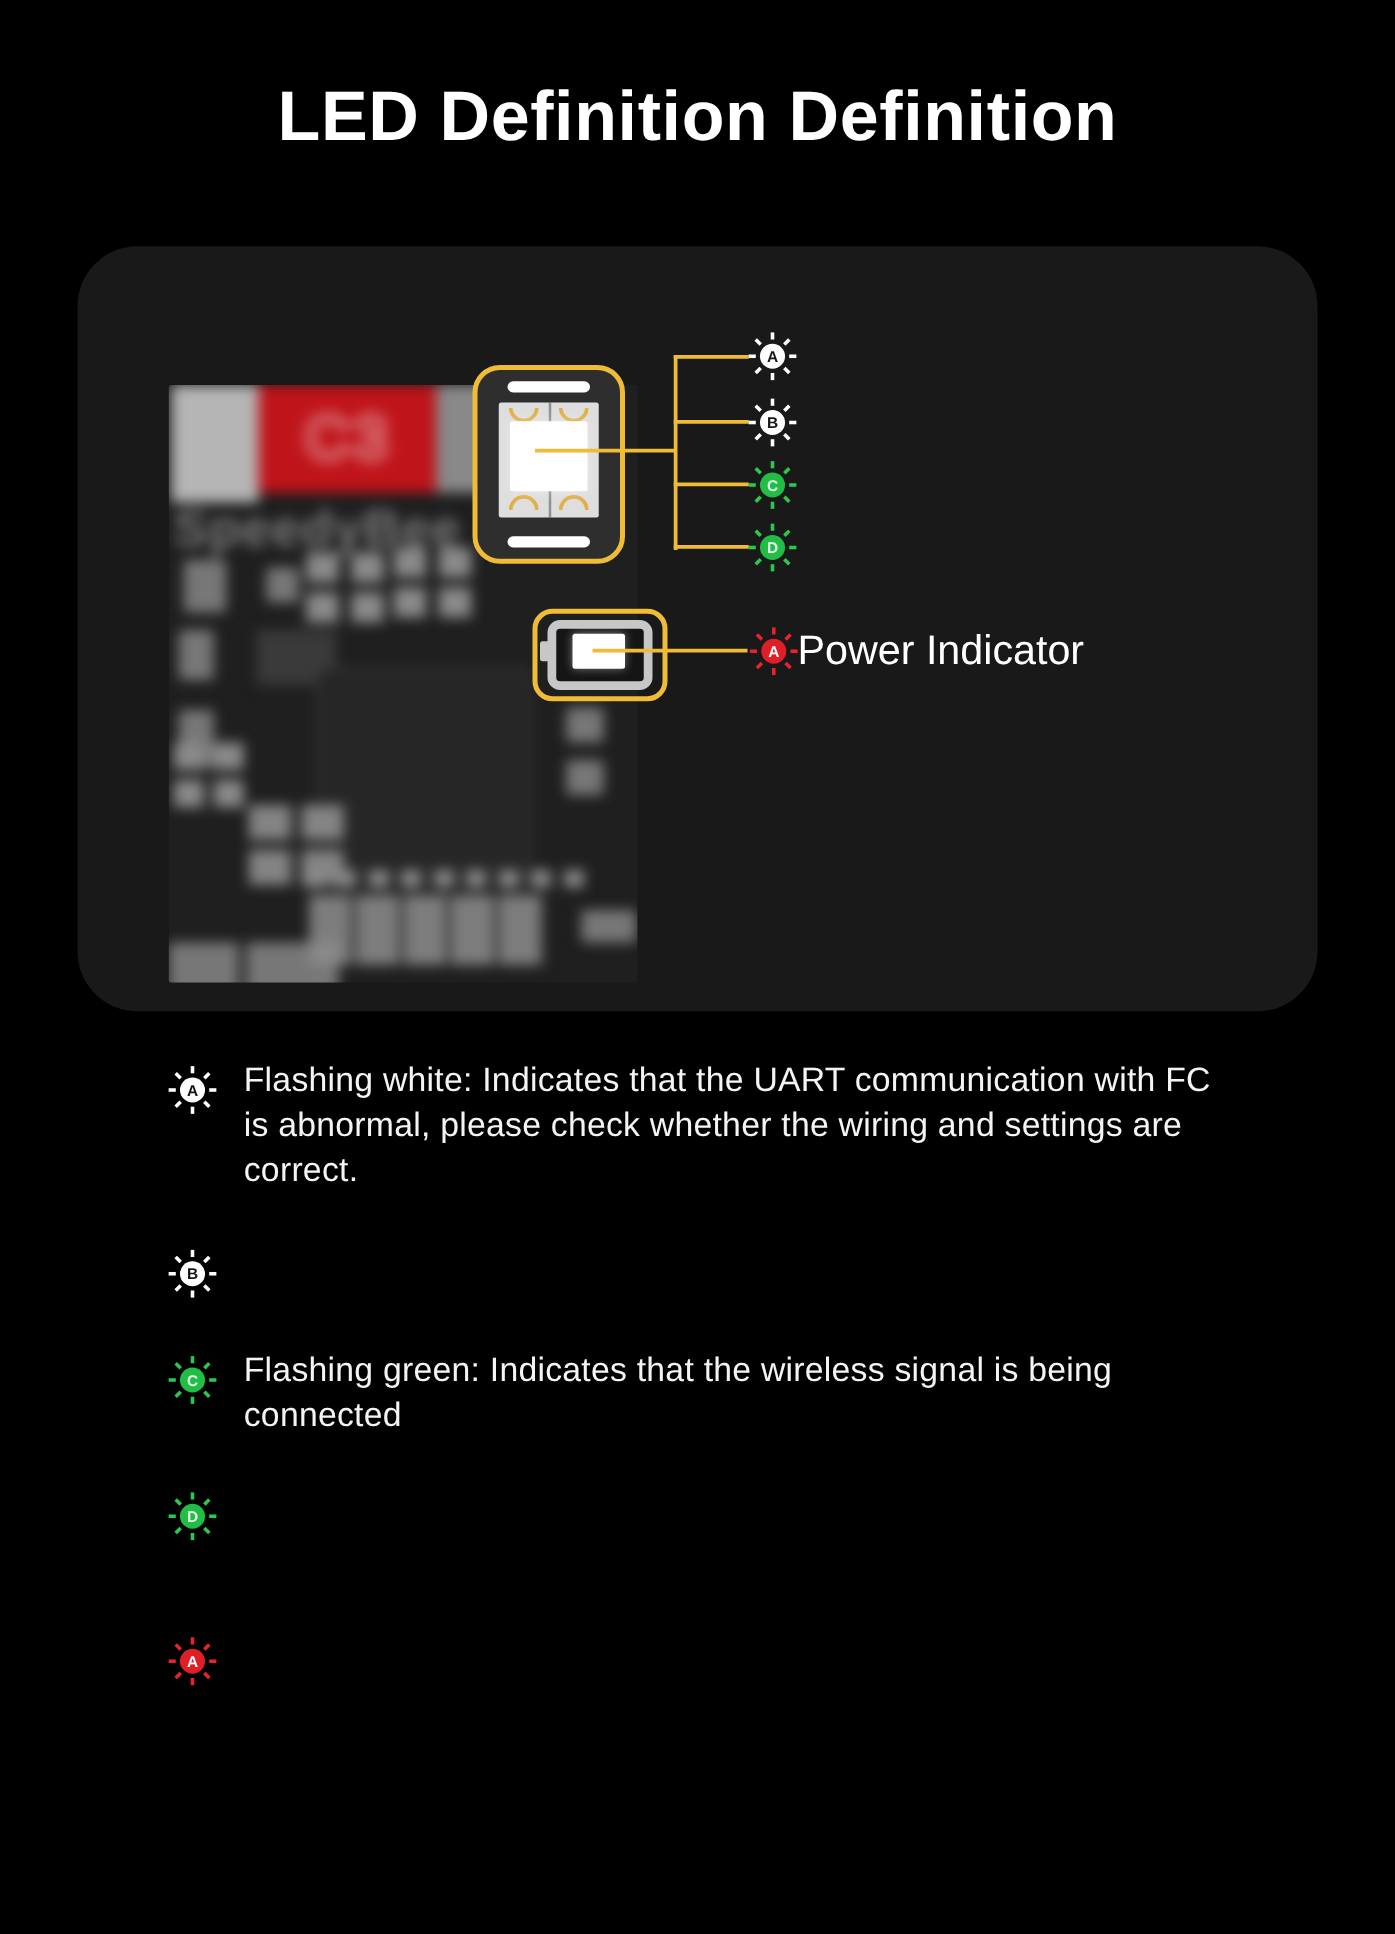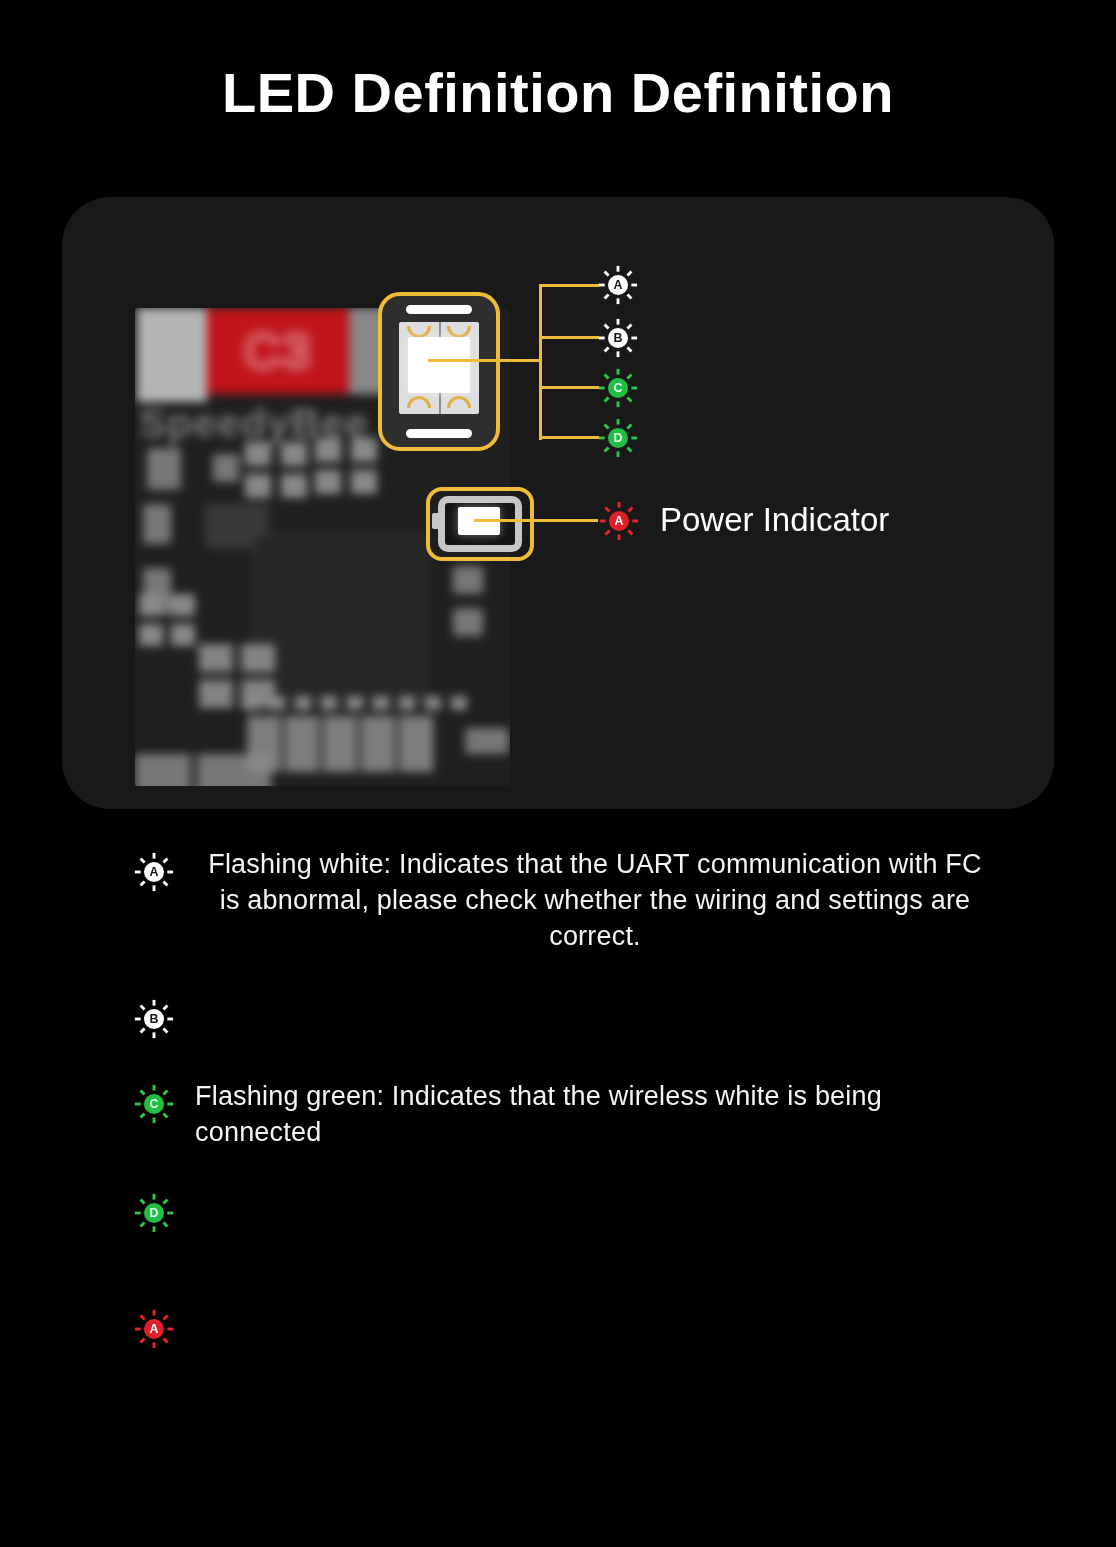--- a/index.html
+++ b/index.html
@@ -82,27 +82,27 @@
   .led-red use{stroke:#E8232B;}  .led-red .bulb{fill:#DF1F28;}    .led-red .letter{fill:#fff;}
   .diag-led{position:absolute;}
   .led-a{left:535px;top:67px;}
   .led-b{left:535px;top:120px;}
   .led-c{left:535px;top:170px;}
   .led-d{left:535px;top:220px;}
   .led-pwr{left:536px;top:303px;}
   
   .ind-label{position:absolute;font-size:33px;color:#fff;white-space:nowrap;}
   .status-label{left:602px;top:144px;}
-  .power-label{left:598px;top:304px;}
+  .power-label{left:576px;top:304px;}
   
   .legend{position:absolute;left:133px;top:846px;width:950px;}
   .legend-row{display:flex;gap:20px;align-items:flex-start;}
   .legend-row .led{margin-top:5px;}
   .legend-text{font-size:27px;line-height:36px;color:#f4f4f4;letter-spacing:.2px;}
-  .lr1{margin-bottom:39px;} .lr1 .legend-text{max-width:800px;text-align:center;}
+  .lr1{margin-bottom:39px;} .lr1 .legend-text{max-width:800px;}
   .lr2{margin-bottom:38px;} .lr2 .legend-text{max-width:840px;}
   .lr3{margin-bottom:37px;} .lr3 .legend-text{max-width:720px;}
   .lr4{margin-bottom:69px;} .lr4 .legend-text{max-width:680px;}
 </style>
 </head>
 <body>
 
 <svg width="0" height="0" style="position:absolute" aria-hidden="true">
   <defs>
     <g id="rays" stroke-width="3">
@@ -239,21 +239,21 @@
   </div>
 
   <div class="legend-row lr3">
     <span class="led led-green">
       <svg viewBox="0 0 44 44">
           <use href="#rays"></use>
           <circle class="bulb" cx="22" cy="22" r="10.5"></circle>
           <text class="letter" x="22" y="22" dy="0.36em" text-anchor="middle">C</text>
         </svg>
     </span>
-    <div class="legend-text">Flashing green: Indicates that the wireless white is being connected</div>
+    <div class="legend-text">Flashing green: Indicates that the wireless signal is being connected</div>
   </div>
 
   <div class="legend-row lr4">
     <span class="led led-green">
       <svg viewBox="0 0 44 44">
           <use href="#rays"></use>
           <circle class="bulb" cx="22" cy="22" r="10.5"></circle>
           <text class="letter" x="22" y="22" dy="0.36em" text-anchor="middle">D</text>
         </svg>
     </span>

